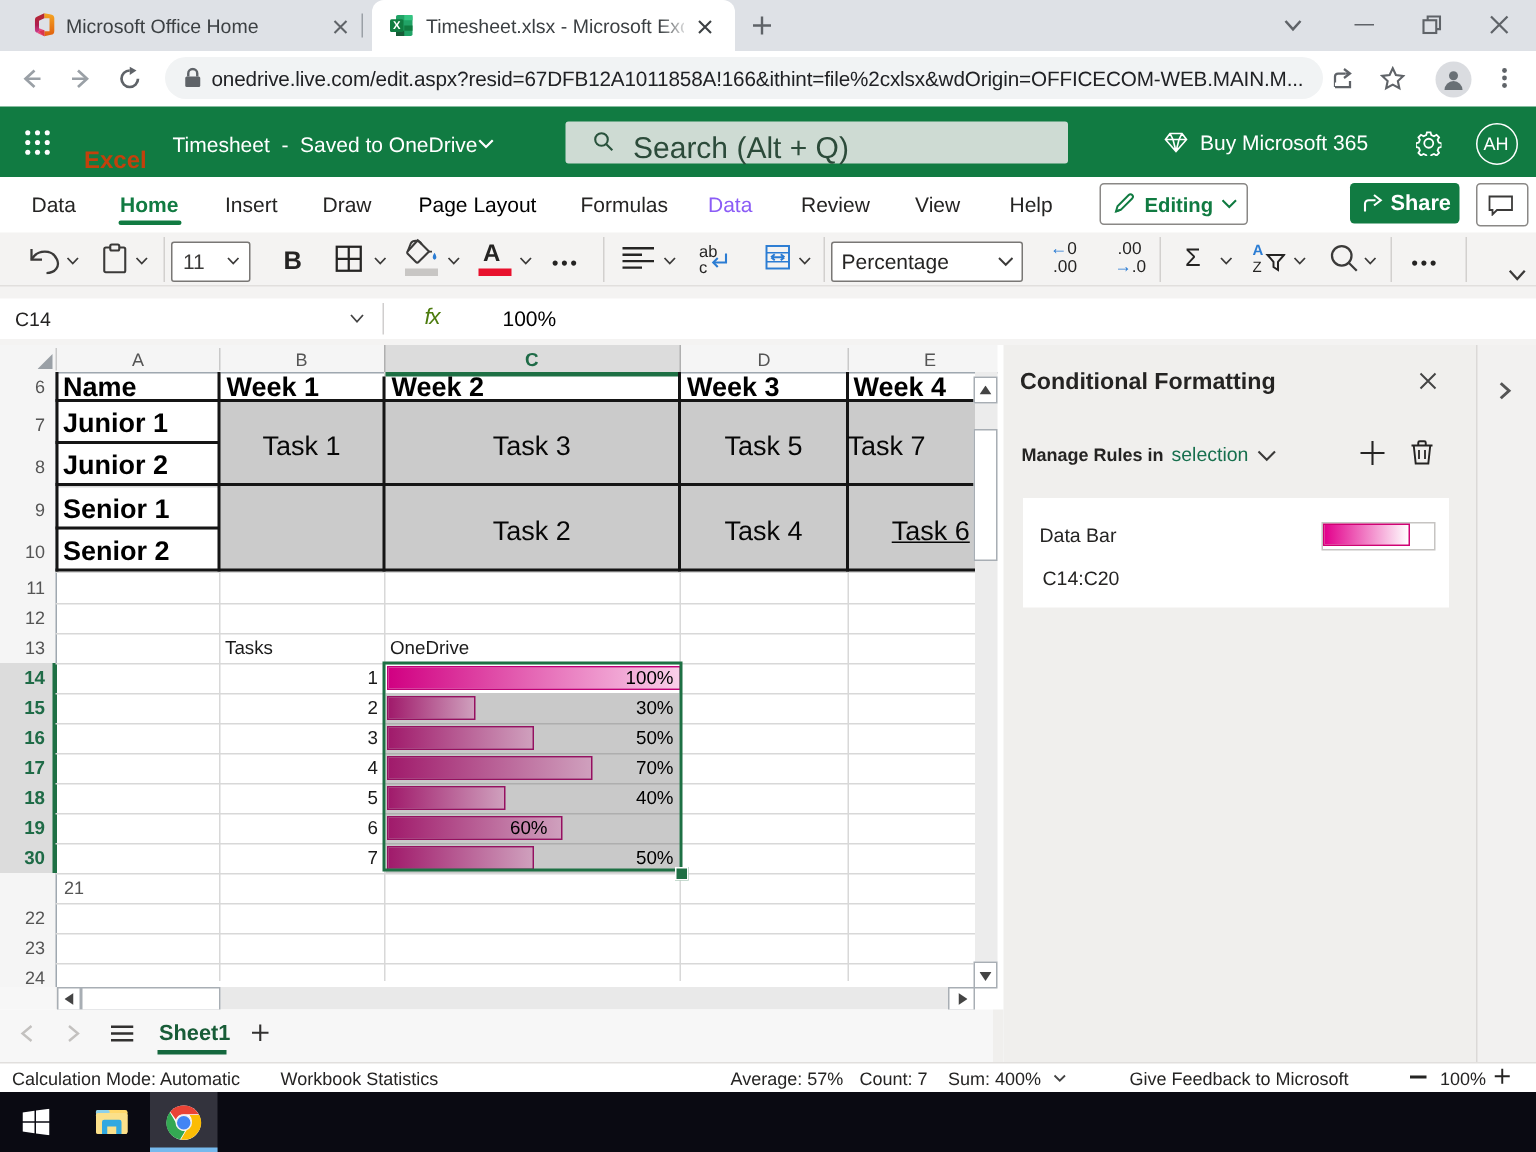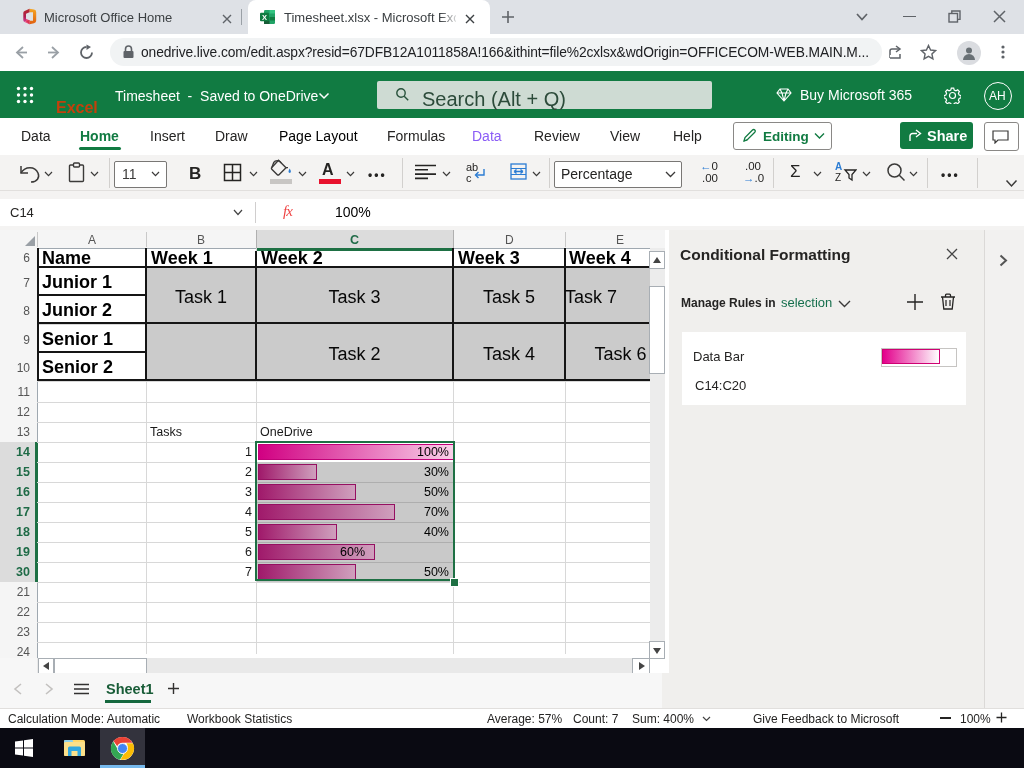--- a/index.html
+++ b/index.html
@@ -301,21 +301,21 @@
 <svg class="ab" style="left:1005px;top:179px;" width="13" height="9" viewBox="0 0 13 9">
     <path d="M1.5 1.5 L6.5 7 L11.5 1.5" stroke="#3b3a39" stroke-width="1.5" fill="none"></path>
   </svg>
 
 <div class="ab" style="left:0;top:199px;width:1024px;height:27px;background:#fff;border-bottom:1px solid #d8d6d4;"></div>
 <div class="t" style="left:10px;top:205px;font-size:13px;color:#252423;">C14</div>
 <svg class="ab" style="left:233px;top:209px;" width="10" height="7" viewBox="0 0 10 7">
     <path d="M1 1 L5 5.5 L9 1" stroke="#444" stroke-width="1.2" fill="none"></path>
   </svg>
 <div class="ab" style="left:255px;top:202px;width:1px;height:21px;background:#d0cece;"></div>
-<div class="t" style="left:283px;top:203px;font-size:15px;color:#ef4444;font-family:Liberation Serif, serif;"><i>f</i><i style="margin-left:-1px;">x</i></div>
+<div class="t" style="left:283px;top:203px;font-size:15px;color:#4d7c0f;font-family:Liberation Sans, sans-serif;"><i>f</i><i style="margin-left:-1px;">x</i></div>
 <div class="t" style="left:335px;top:204px;font-size:14px;color:#000;">100%</div>
 <div class="ab" style="left:0;top:226px;width:1024px;height:4px;background:#f4f3f2;"></div>
 
 <div class="ab" style="left:0;top:230px;width:672px;height:443px;background:#fff;"></div>
 
 <div class="ab" style="left:0;top:230px;width:665px;height:18px;background:#f5f5f5;border-bottom:1px solid #9fa8b0;"></div>
 <div class="ab" style="left:256px;top:230px;width:198px;height:18px;background:#dcdcdc;"></div>
 <div class="ab" style="left:256px;top:248px;width:198px;height:3px;background:#1e7044;"></div>
 <div class="ab" style="left:37px;top:232px;width:1px;height:15px;background:#c9c9c9;"></div>
 <div class="ab" style="left:146px;top:232px;width:1px;height:15px;background:#c9c9c9;"></div>
@@ -344,21 +344,21 @@
 <div class="t" style="left:0;top:385px;width:30px;text-align:right;font-size:12px;color:#555;">11</div>
 <div class="t" style="left:0;top:405px;width:30px;text-align:right;font-size:12px;color:#555;">12</div>
 <div class="t" style="left:0;top:425px;width:30px;text-align:right;font-size:12px;color:#555;">13</div>
 <div class="t" style="left:0;top:445px;width:30px;text-align:right;font-size:12.5px;font-weight:bold;color:#1f6b47;">14</div>
 <div class="t" style="left:0;top:465px;width:30px;text-align:right;font-size:12.5px;font-weight:bold;color:#1f6b47;">15</div>
 <div class="t" style="left:0;top:485px;width:30px;text-align:right;font-size:12.5px;font-weight:bold;color:#1f6b47;">16</div>
 <div class="t" style="left:0;top:505px;width:30px;text-align:right;font-size:12.5px;font-weight:bold;color:#1f6b47;">17</div>
 <div class="t" style="left:0;top:525px;width:30px;text-align:right;font-size:12.5px;font-weight:bold;color:#1f6b47;">18</div>
 <div class="t" style="left:0;top:545px;width:30px;text-align:right;font-size:12.5px;font-weight:bold;color:#1f6b47;">19</div>
 <div class="t" style="left:0;top:565px;width:30px;text-align:right;font-size:12.5px;font-weight:bold;color:#1f6b47;">30</div>
-<div class="t" style="left:0;top:585px;width:30px;text-align:right;font-size:12px;color:#555;">21</div>
+<div class="t" style="left:0;top:585px;width:30px;text-align:right;font-size:12px;color:#555;padding-left:26px;">21</div>
 <div class="t" style="left:0;top:605px;width:30px;text-align:right;font-size:12px;color:#555;">22</div>
 <div class="t" style="left:0;top:625px;width:30px;text-align:right;font-size:12px;color:#555;">23</div>
 <div class="t" style="left:0;top:645px;width:30px;text-align:right;font-size:12px;color:#555;">24</div>
 
 <div class="ab" style="left:146px;top:248px;width:1px;height:406px;background:#d8d8d8;"></div>
 <div class="ab" style="left:256px;top:248px;width:1px;height:406px;background:#d8d8d8;"></div>
 <div class="ab" style="left:453px;top:248px;width:1px;height:406px;background:#d8d8d8;"></div>
 <div class="ab" style="left:565px;top:248px;width:1px;height:406px;background:#d8d8d8;"></div>
 
 <div class="ab" style="left:37px;top:267px;width:613px;height:1px;background:#d8d8d8;"></div>
@@ -401,21 +401,21 @@
 <div class="t" style="left:42px;top:272px;font-size:18px;font-weight:bold;color:#000;">Junior 1</div>
 <div class="t" style="left:42px;top:300px;font-size:18px;font-weight:bold;color:#000;">Junior 2</div>
 <div class="t" style="left:42px;top:329px;font-size:18px;font-weight:bold;color:#000;">Senior 1</div>
 <div class="t" style="left:42px;top:357px;font-size:18px;font-weight:bold;color:#000;">Senior 2</div>
 <div class="t" style="left:146px;top:287px;width:110px;text-align:center;font-size:18px;color:#070707;">Task 1</div>
 <div class="t" style="left:256px;top:287px;width:197px;text-align:center;font-size:18px;color:#070707;">Task 3</div>
 <div class="t" style="left:453px;top:287px;width:112px;text-align:center;font-size:18px;color:#070707;">Task 5</div>
 <div class="t" style="left:565px;top:287px;width:111px;font-size:18px;color:#070707;">Task 7</div>
 <div class="t" style="left:256px;top:344px;width:197px;text-align:center;font-size:18px;color:#070707;">Task 2</div>
 <div class="t" style="left:453px;top:344px;width:112px;text-align:center;font-size:18px;color:#070707;">Task 4</div>
-<div class="t" style="left:565px;top:344px;width:111px;text-align:center;font-size:18px;color:#070707;">Task 6</div>
+<div class="t" style="left:565px;top:344px;width:111px;text-align:center;font-size:18px;color:#070707;text-decoration:underline;">Task 6</div>
 
 <div class="t" style="left:150px;top:425px;font-size:12.5px;color:#1a1a1a;">Tasks</div>
 <div class="t" style="left:260px;top:425px;font-size:12.5px;color:#1a1a1a;">OneDrive</div>
 
 <div class="t" style="left:150px;top:445px;width:102px;text-align:right;font-size:12.5px;color:#1a1a1a;">1</div>
 <div class="t" style="left:150px;top:465px;width:102px;text-align:right;font-size:12.5px;color:#1a1a1a;">2</div>
 <div class="t" style="left:150px;top:485px;width:102px;text-align:right;font-size:12.5px;color:#1a1a1a;">3</div>
 <div class="t" style="left:150px;top:505px;width:102px;text-align:right;font-size:12.5px;color:#1a1a1a;">4</div>
 <div class="t" style="left:150px;top:525px;width:102px;text-align:right;font-size:12.5px;color:#1a1a1a;">5</div>
 <div class="t" style="left:150px;top:545px;width:102px;text-align:right;font-size:12.5px;color:#1a1a1a;">6</div>

